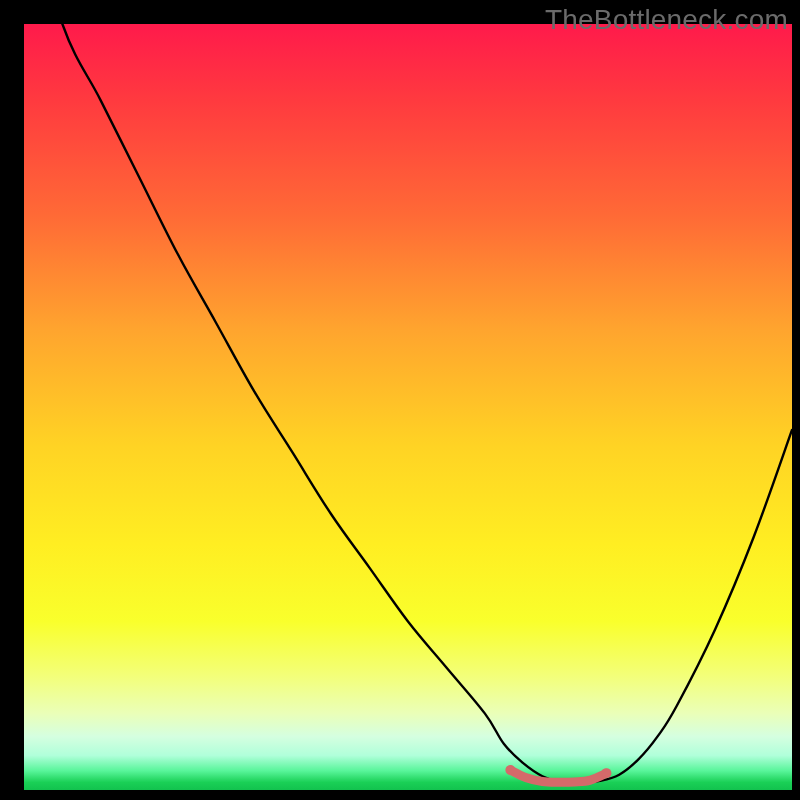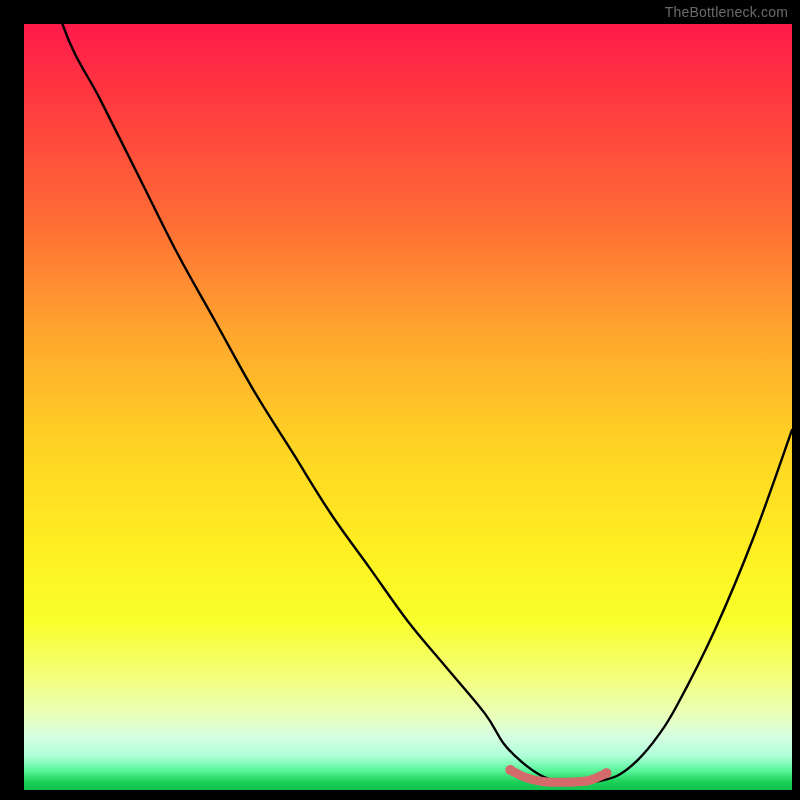--- a/index.html
+++ b/index.html
@@ -20,21 +20,21 @@
   }
   .plot-area {
     position: absolute;
     overflow: hidden;
   }
   .watermark {
     position: absolute;
     top: 4px;
     right: 12px;
     color: #6b6b6b;
-    font-size: 14px;
+    font-size: 28px;
     font-weight: 500;
     letter-spacing: 0.2px;
   }
   svg { display: block; }
 </style>
 </head>
 <body>
 
 <div class="frame">
   <div class="plot-area" id="plot-area" style="left: 24px; top: 24px; width: 768px; height: 766px;">

